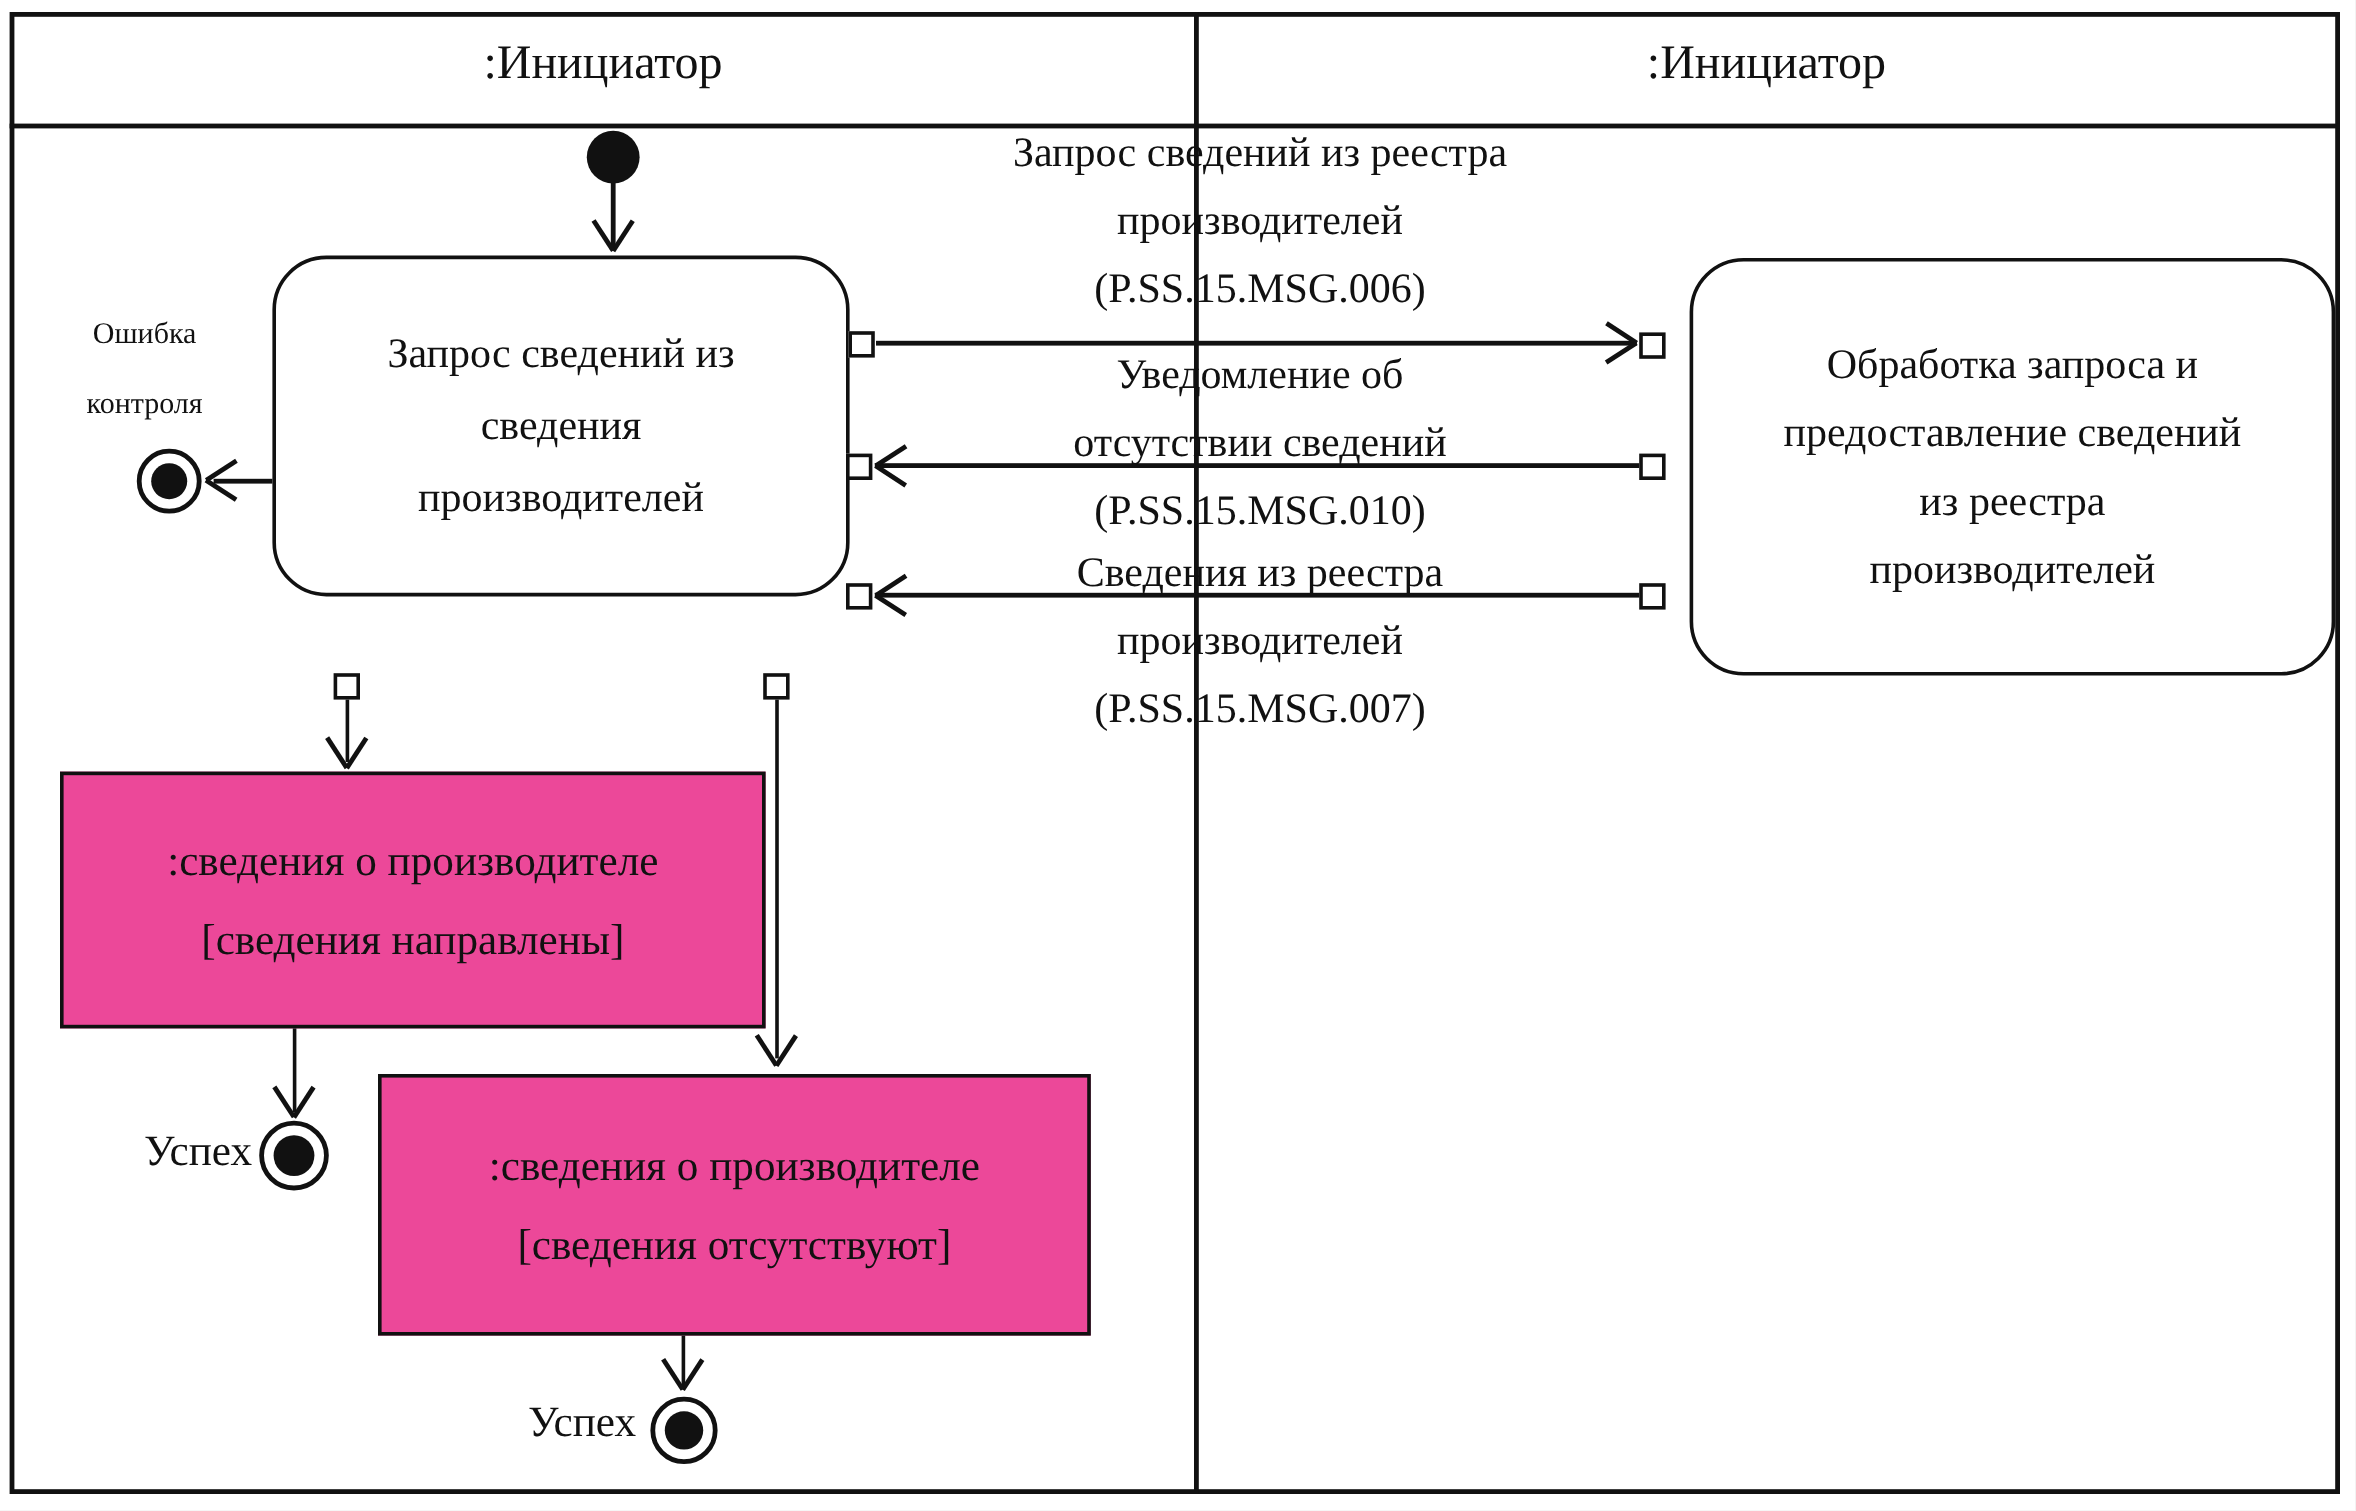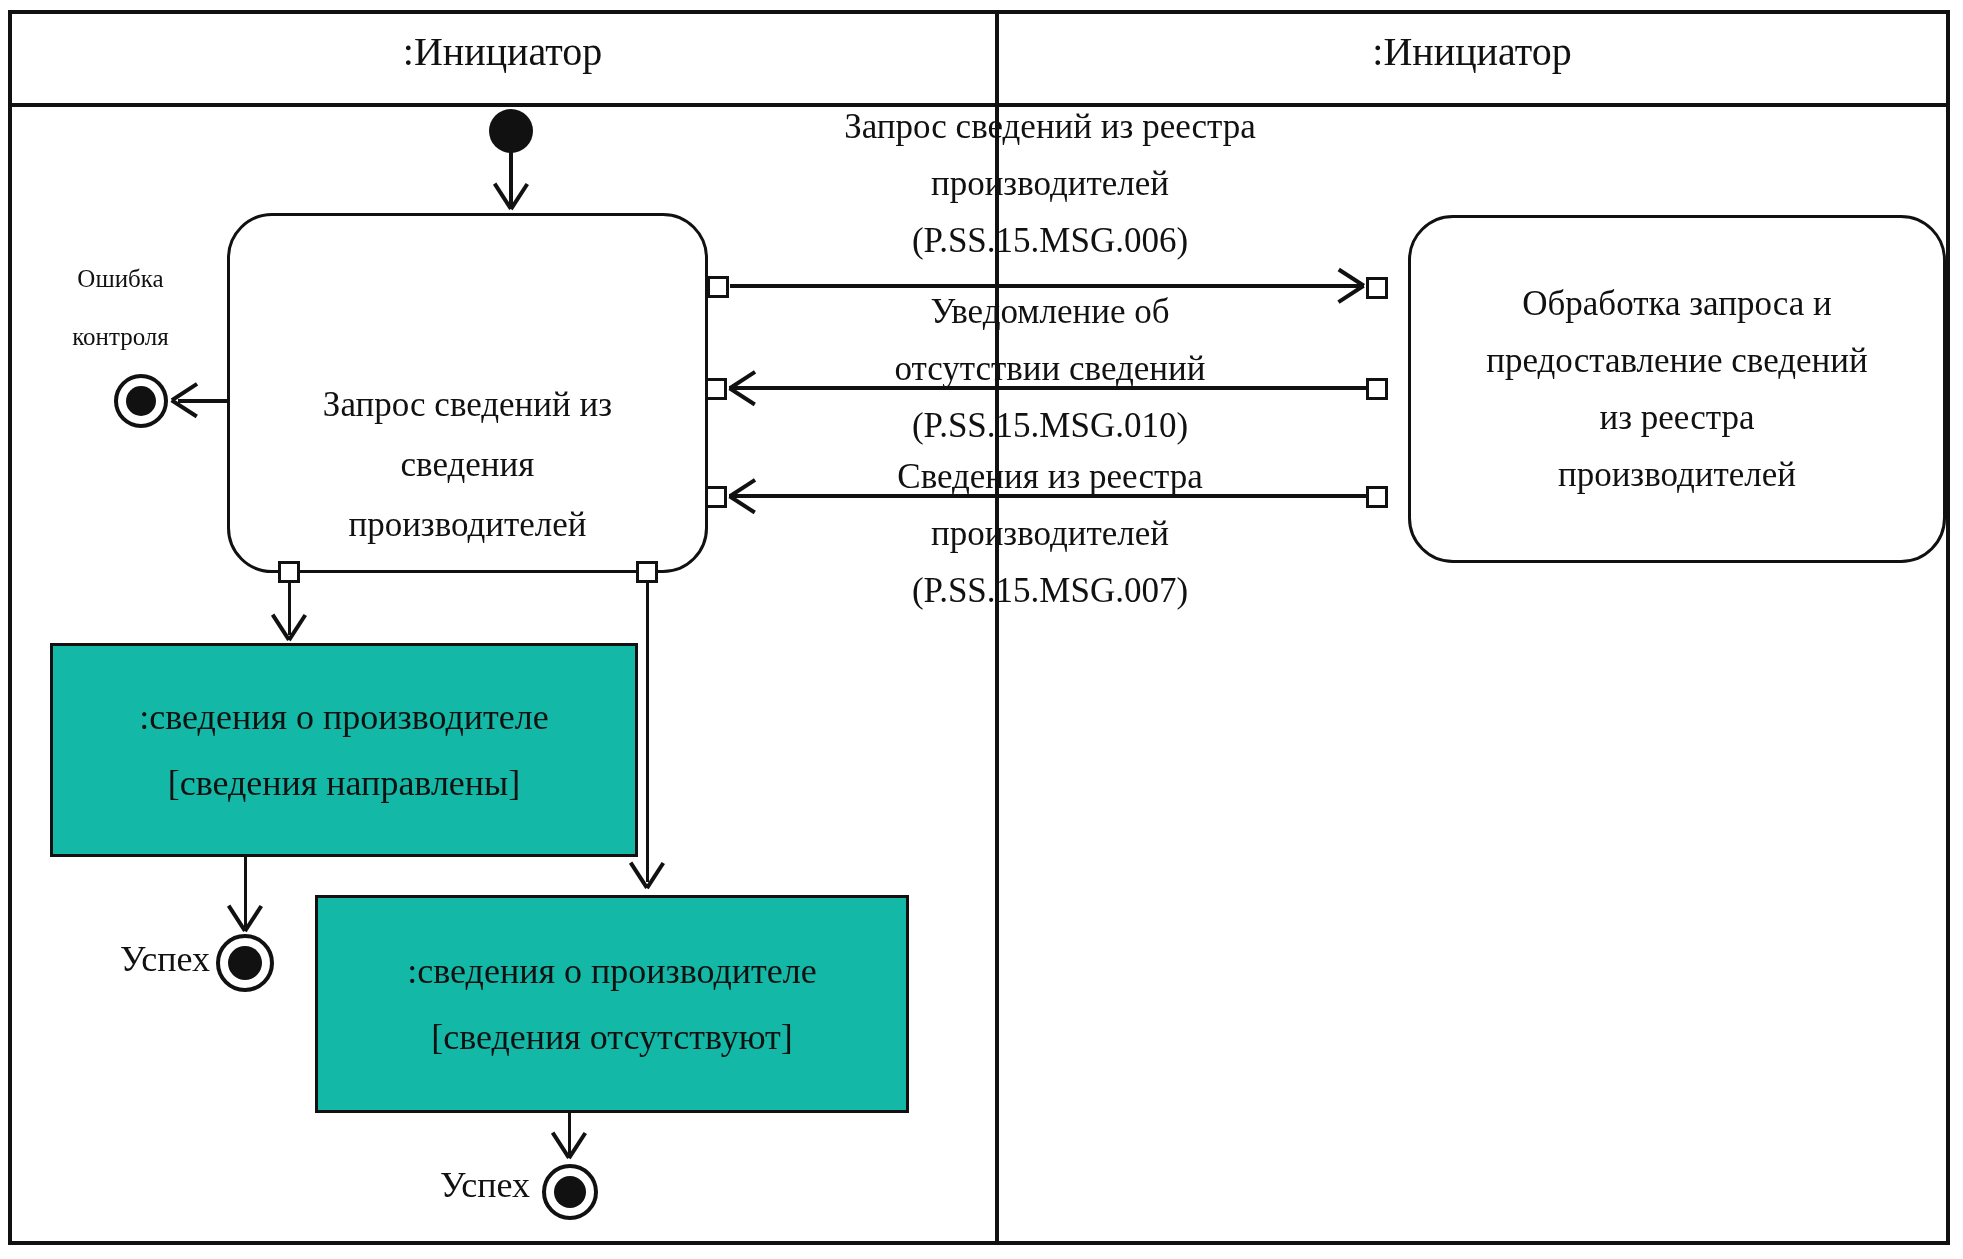--- a/index.html
+++ b/index.html
@@ -11,21 +11,21 @@
   .outer{position:absolute;left:8px;top:10px;width:1942px;height:1235px;
     border:4px solid #111;box-sizing:border-box;background:#fff;}
   .line-h{position:absolute;height:3.5px;background:#111;z-index:2;}
   .line-v{position:absolute;width:3.5px;background:#111;z-index:2;}
   .hdr{position:absolute;top:28px;height:60px;font-size:40px;text-align:center;z-index:3;}
   .activity{position:absolute;box-sizing:border-box;border:3.5px solid #111;
     border-radius:45px;background:#fff;display:flex;flex-direction:column;
     justify-content:center;align-items:center;text-align:center;
     font-size:35px;line-height:60px;z-index:1;}
   .objrect{position:absolute;box-sizing:border-box;border:3.5px solid #111;
-    background:#14b8a6;display:flex;flex-direction:column;justify-content:center;
+    background:#ec4899;display:flex;flex-direction:column;justify-content:center;
     align-items:center;text-align:center;font-size:36px;line-height:66px;z-index:1;}
   .port{position:absolute;width:16px;height:16px;background:#fff;
     border:3.5px solid #111;z-index:5;}
   .initial-node{position:absolute;width:44px;height:44px;border-radius:50%;
     background:#111;z-index:3;}
   .final-node{position:absolute;border-radius:50%;border:4px solid #111;
     background:#fff;display:flex;align-items:center;justify-content:center;z-index:3;}
   .final-node .dot{border-radius:50%;background:#111;}
   .msg-label{position:absolute;width:604px;left:748px;text-align:center;
     font-size:35px;line-height:57px;z-index:4;}
@@ -50,21 +50,21 @@
   <div class="line-h" style="left:8px;top:103px;width:1942px;"></div>
   <div class="line-v" style="left:995px;top:10px;height:1235px;"></div>
 
   <div class="hdr" style="left:10px;width:985px;">:Инициатор</div>
   <div class="hdr" style="left:997px;width:950px;">:Инициатор</div>
 
   <div class="initial-node" style="left:489px;top:109px;"></div>
   <div class="line-v" style="left:509px;top:152px;height:55px;"></div>
   <div class="ah ah-down" style="left:511px;top:209px;"></div>
 
-  <div class="activity" style="left:227px;top:213px;width:481px;height:360px;padding:15px 20px;justify-content:flex-end;">
+  <div class="activity" style="left:227px;top:213px;width:481px;height:284px;padding:15px 20px;">
     <div>Запрос сведений из</div>
     <div>сведения</div>
     <div>производителей</div>
   </div>
 
   <div class="side-label" style="left:28px;top:250px;width:185px;text-align:center;line-height:58px;">
     <div>Ошибка</div>
     <div>контроля</div>
   </div>
   <div class="line-h" style="left:178px;top:399px;width:49px;"></div>

